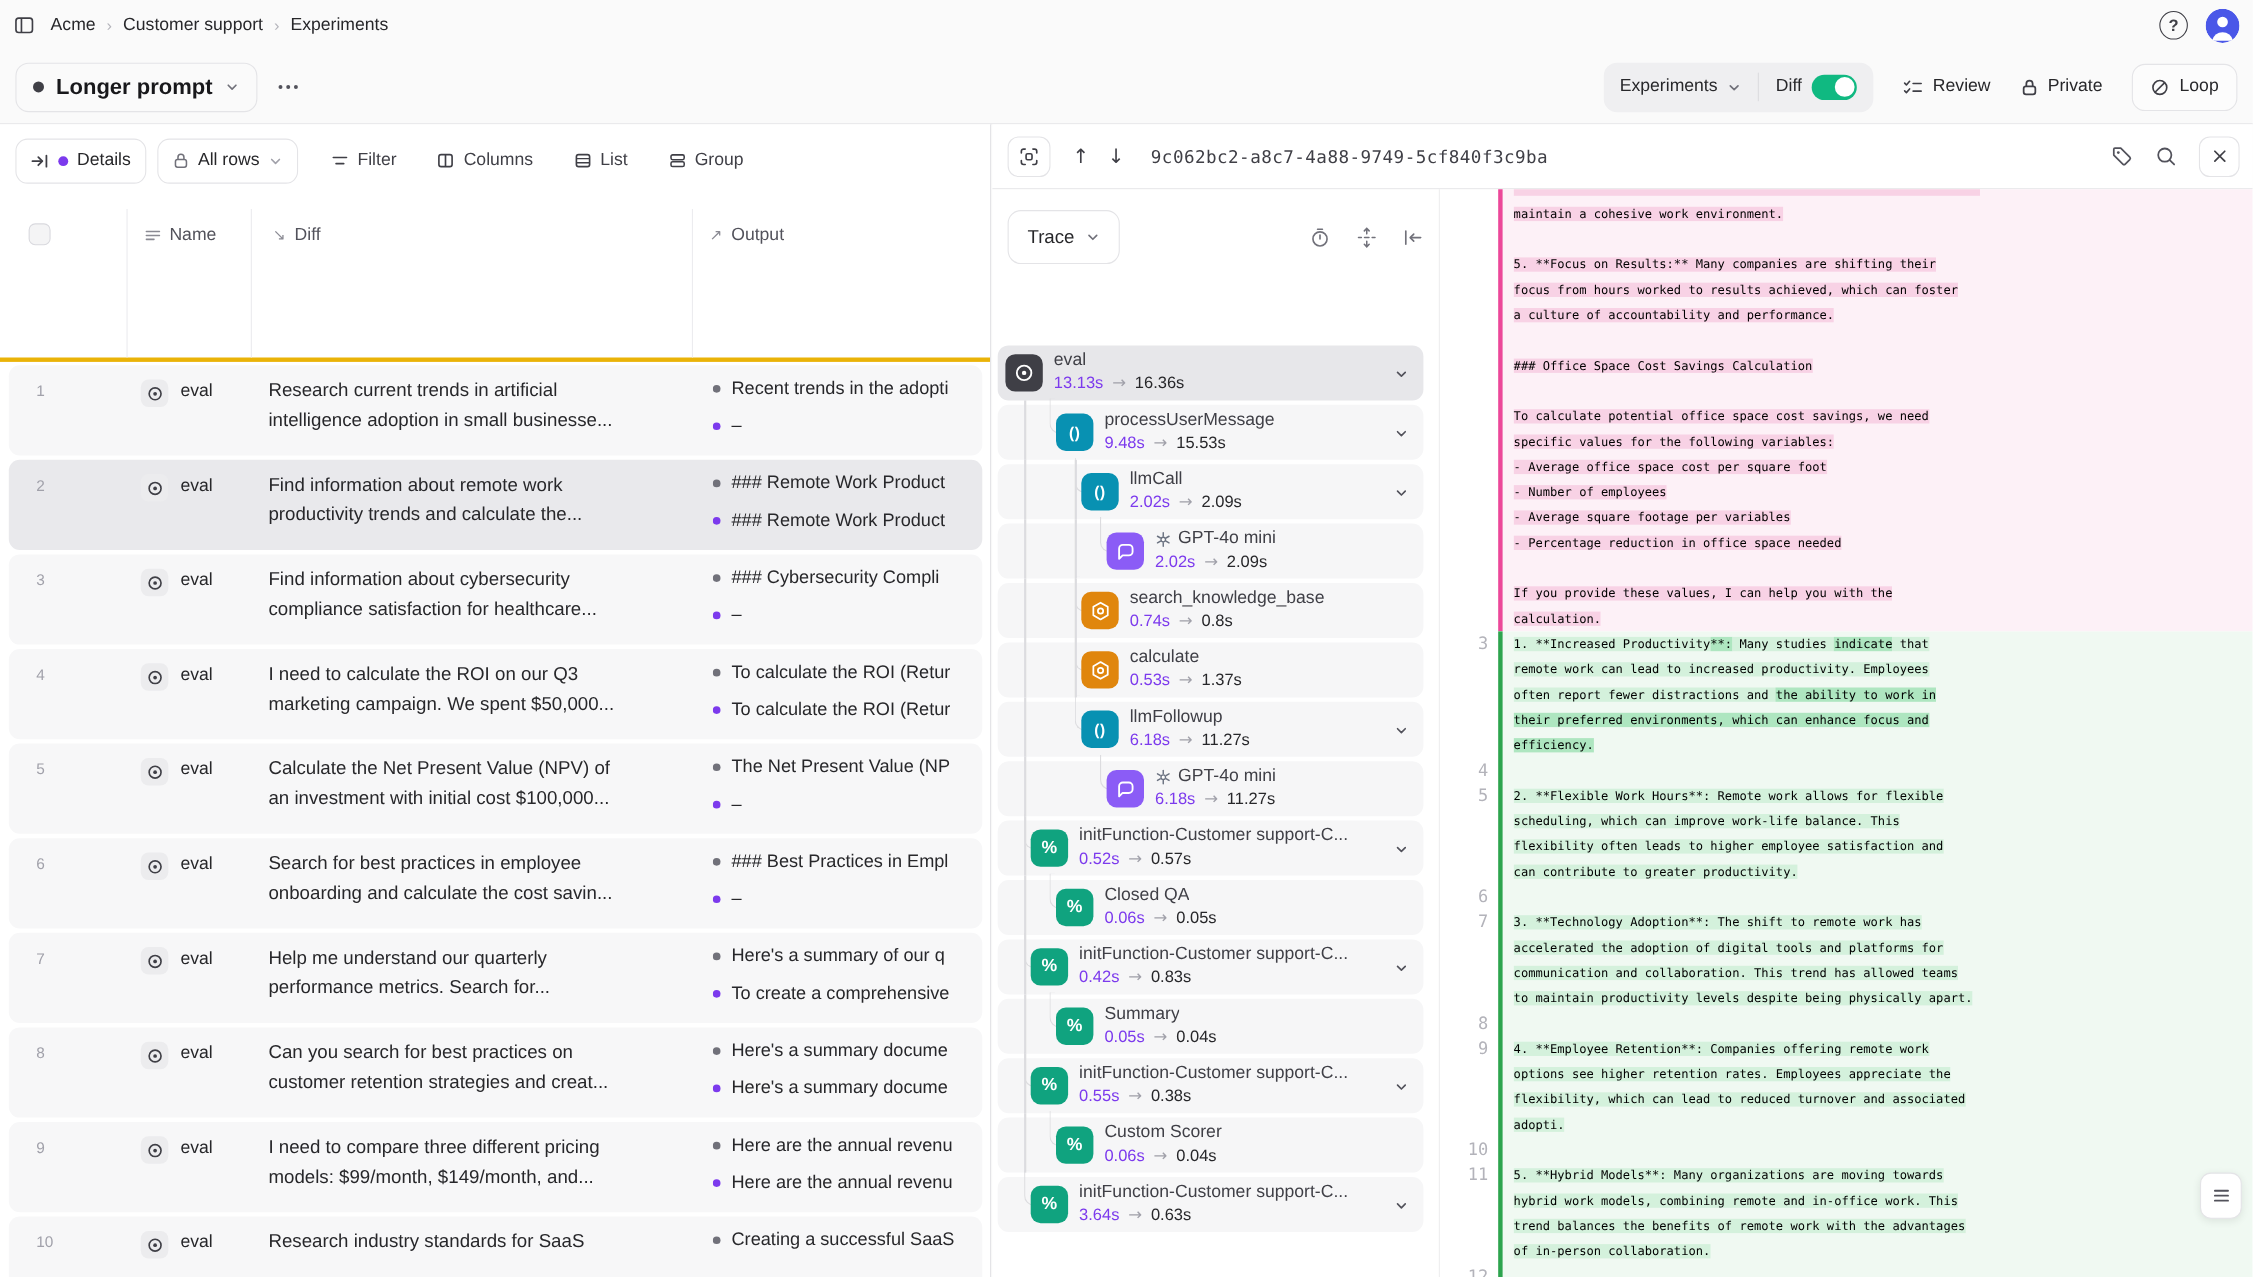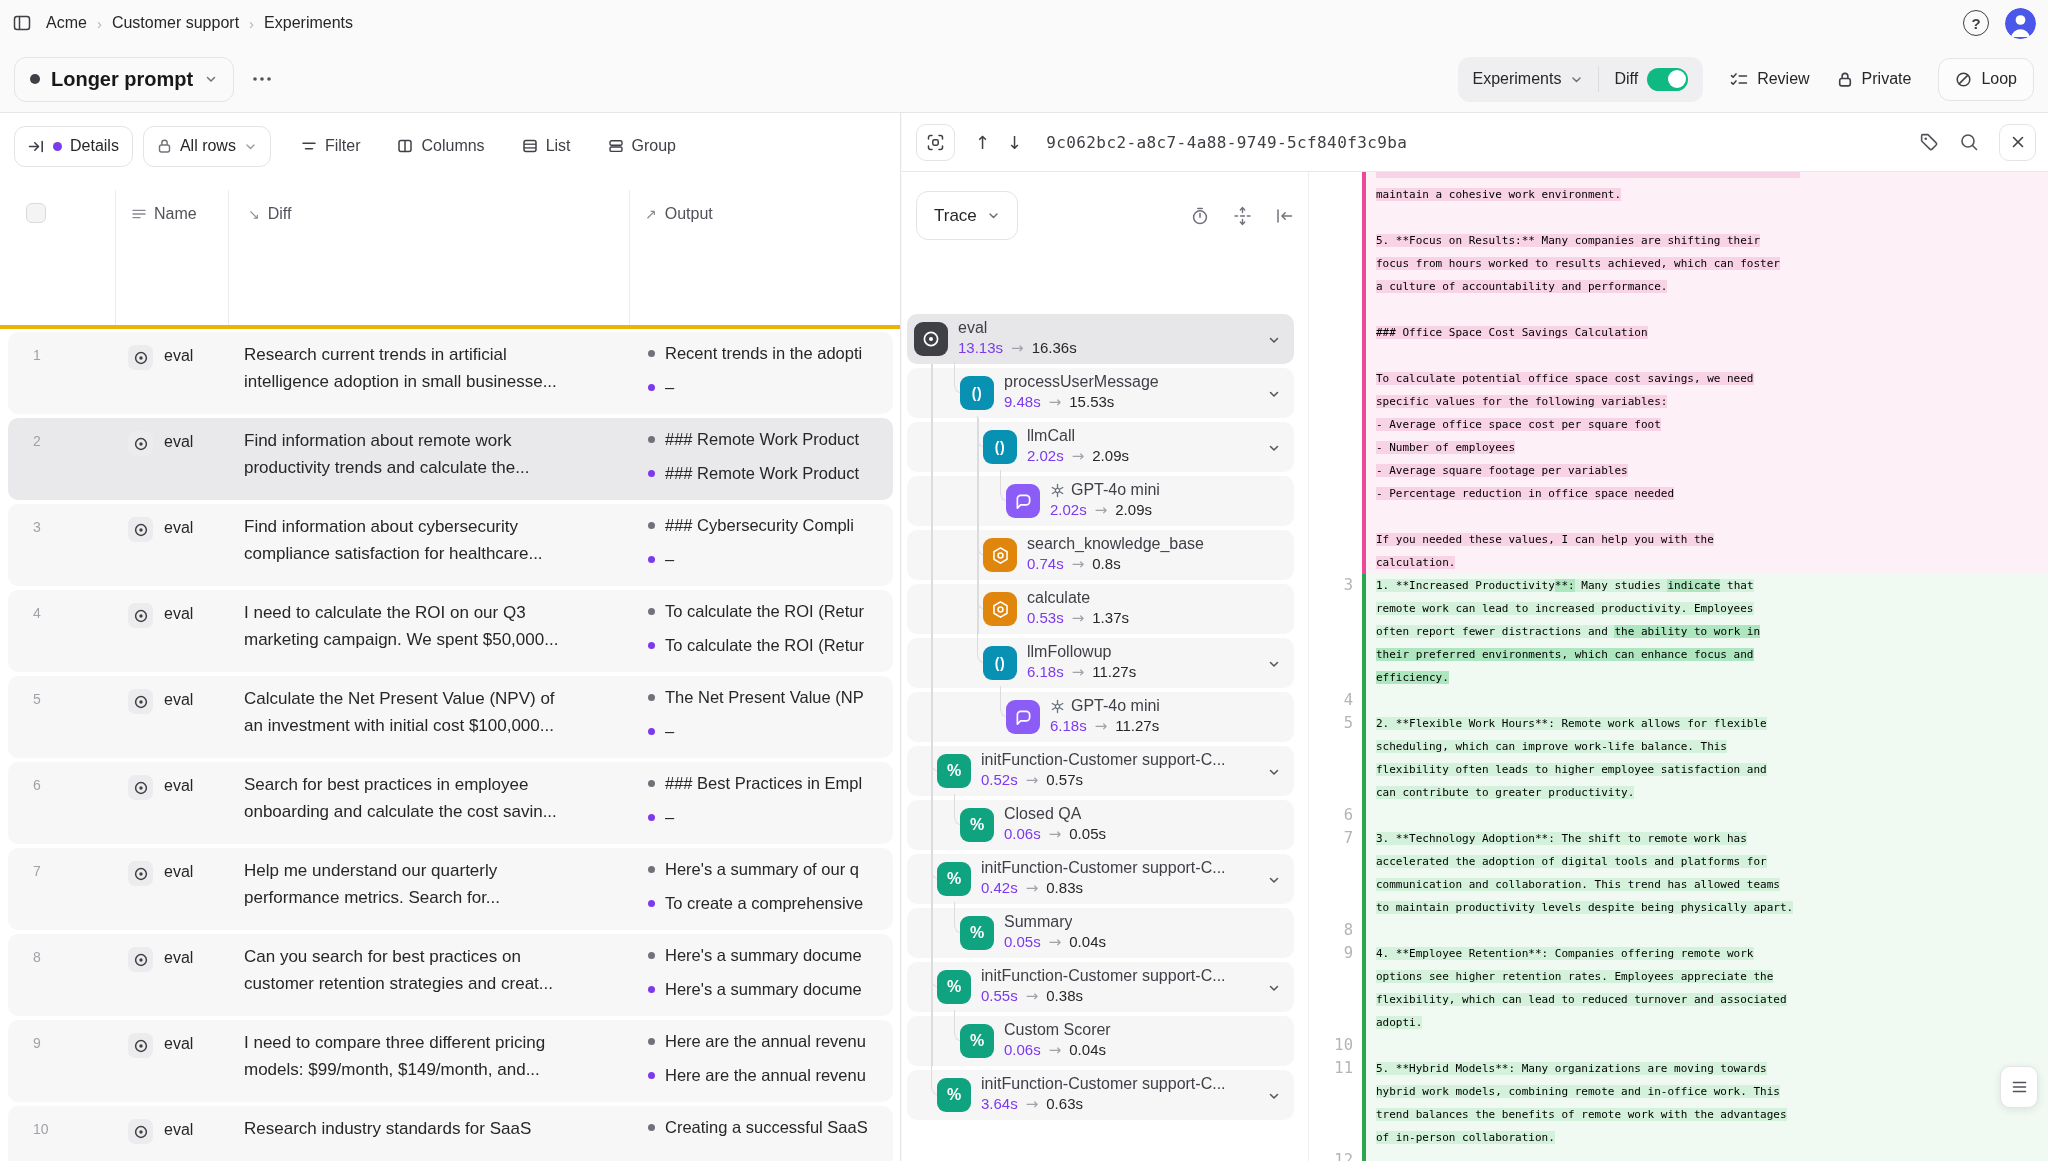--- a/index.html
+++ b/index.html
@@ -768,21 +768,21 @@
       <div class="dline" style="top:126px"></div>
       <div class="dline" style="top:149px"><span class="seg-r">### Office Space Cost Savings Calculation</span></div>
       <div class="dline" style="top:172px"></div>
       <div class="dline" style="top:195px"><span class="seg-r">To calculate potential office space cost savings, we need</span></div>
       <div class="dline" style="top:218px"><span class="seg-r">specific values for the following variables:</span></div>
       <div class="dline" style="top:241px"><span class="seg-r">- Average office space cost per square foot</span></div>
       <div class="dline" style="top:264px"><span class="seg-r">- Number of employees</span></div>
       <div class="dline" style="top:287px"><span class="seg-r">- Average square footage per variables</span></div>
       <div class="dline" style="top:310px"><span class="seg-r">- Percentage reduction in office space needed</span></div>
       <div class="dline" style="top:333px"></div>
-      <div class="dline" style="top:356px"><span class="seg-r">If you needed these values, I can help you with the</span></div>
+      <div class="dline" style="top:356px"><span class="seg-r">If you provide these values, I can help you with the</span></div>
       <div class="dline" style="top:379px"><span class="seg-r">calculation.</span></div>
       <div class="gnum" style="top:402px">3</div>
       <div class="dline" style="top:402px"><span class="seg-g">1. **Increased Productivity</span><span class="seg-h">**:</span><span class="seg-g"> Many studies </span><span class="seg-h">indicate</span><span class="seg-g"> that</span></div>
       <div class="dline" style="top:425px"><span class="seg-g">remote work can lead to increased productivity. Employees</span></div>
       <div class="dline" style="top:448px"><span class="seg-g">often report fewer distractions and </span><span class="seg-h">the ability to work in</span></div>
       <div class="dline" style="top:471px"><span class="seg-h">their preferred environments, which can enhance focus and</span></div>
       <div class="dline" style="top:494px"><span class="seg-h">efficiency.</span></div>
       <div class="gnum" style="top:517px">4</div>
       <div class="dline" style="top:517px"></div>
       <div class="gnum" style="top:540px">5</div>

